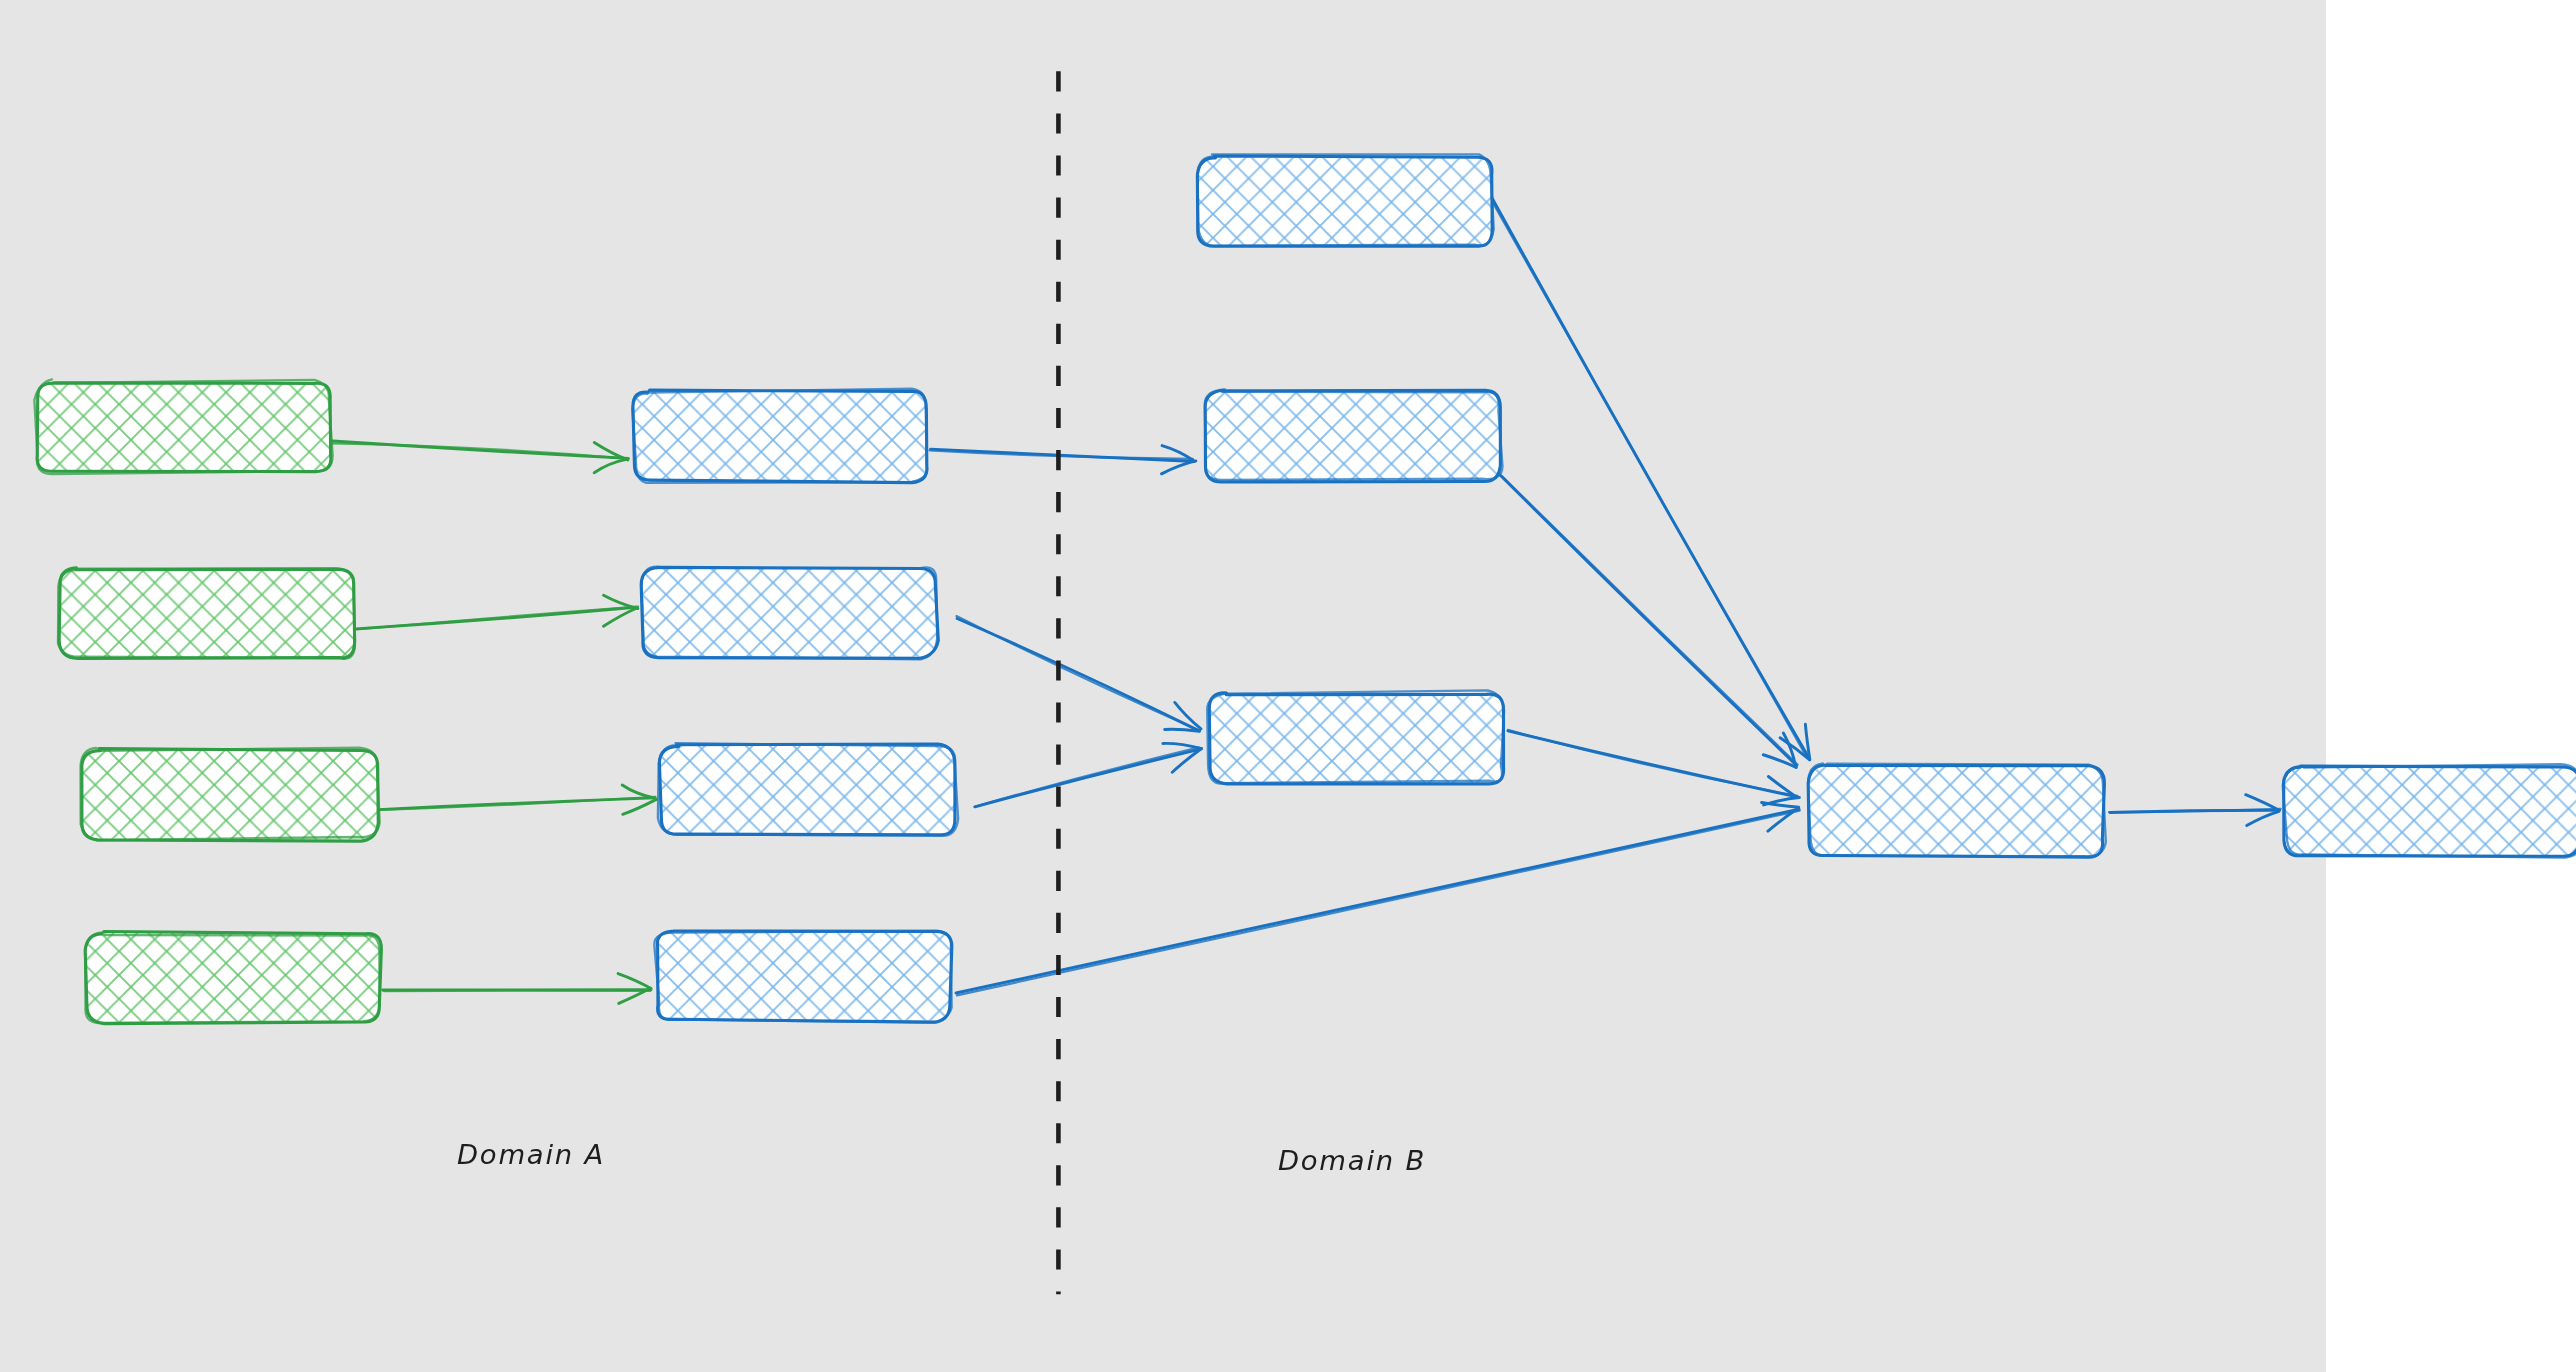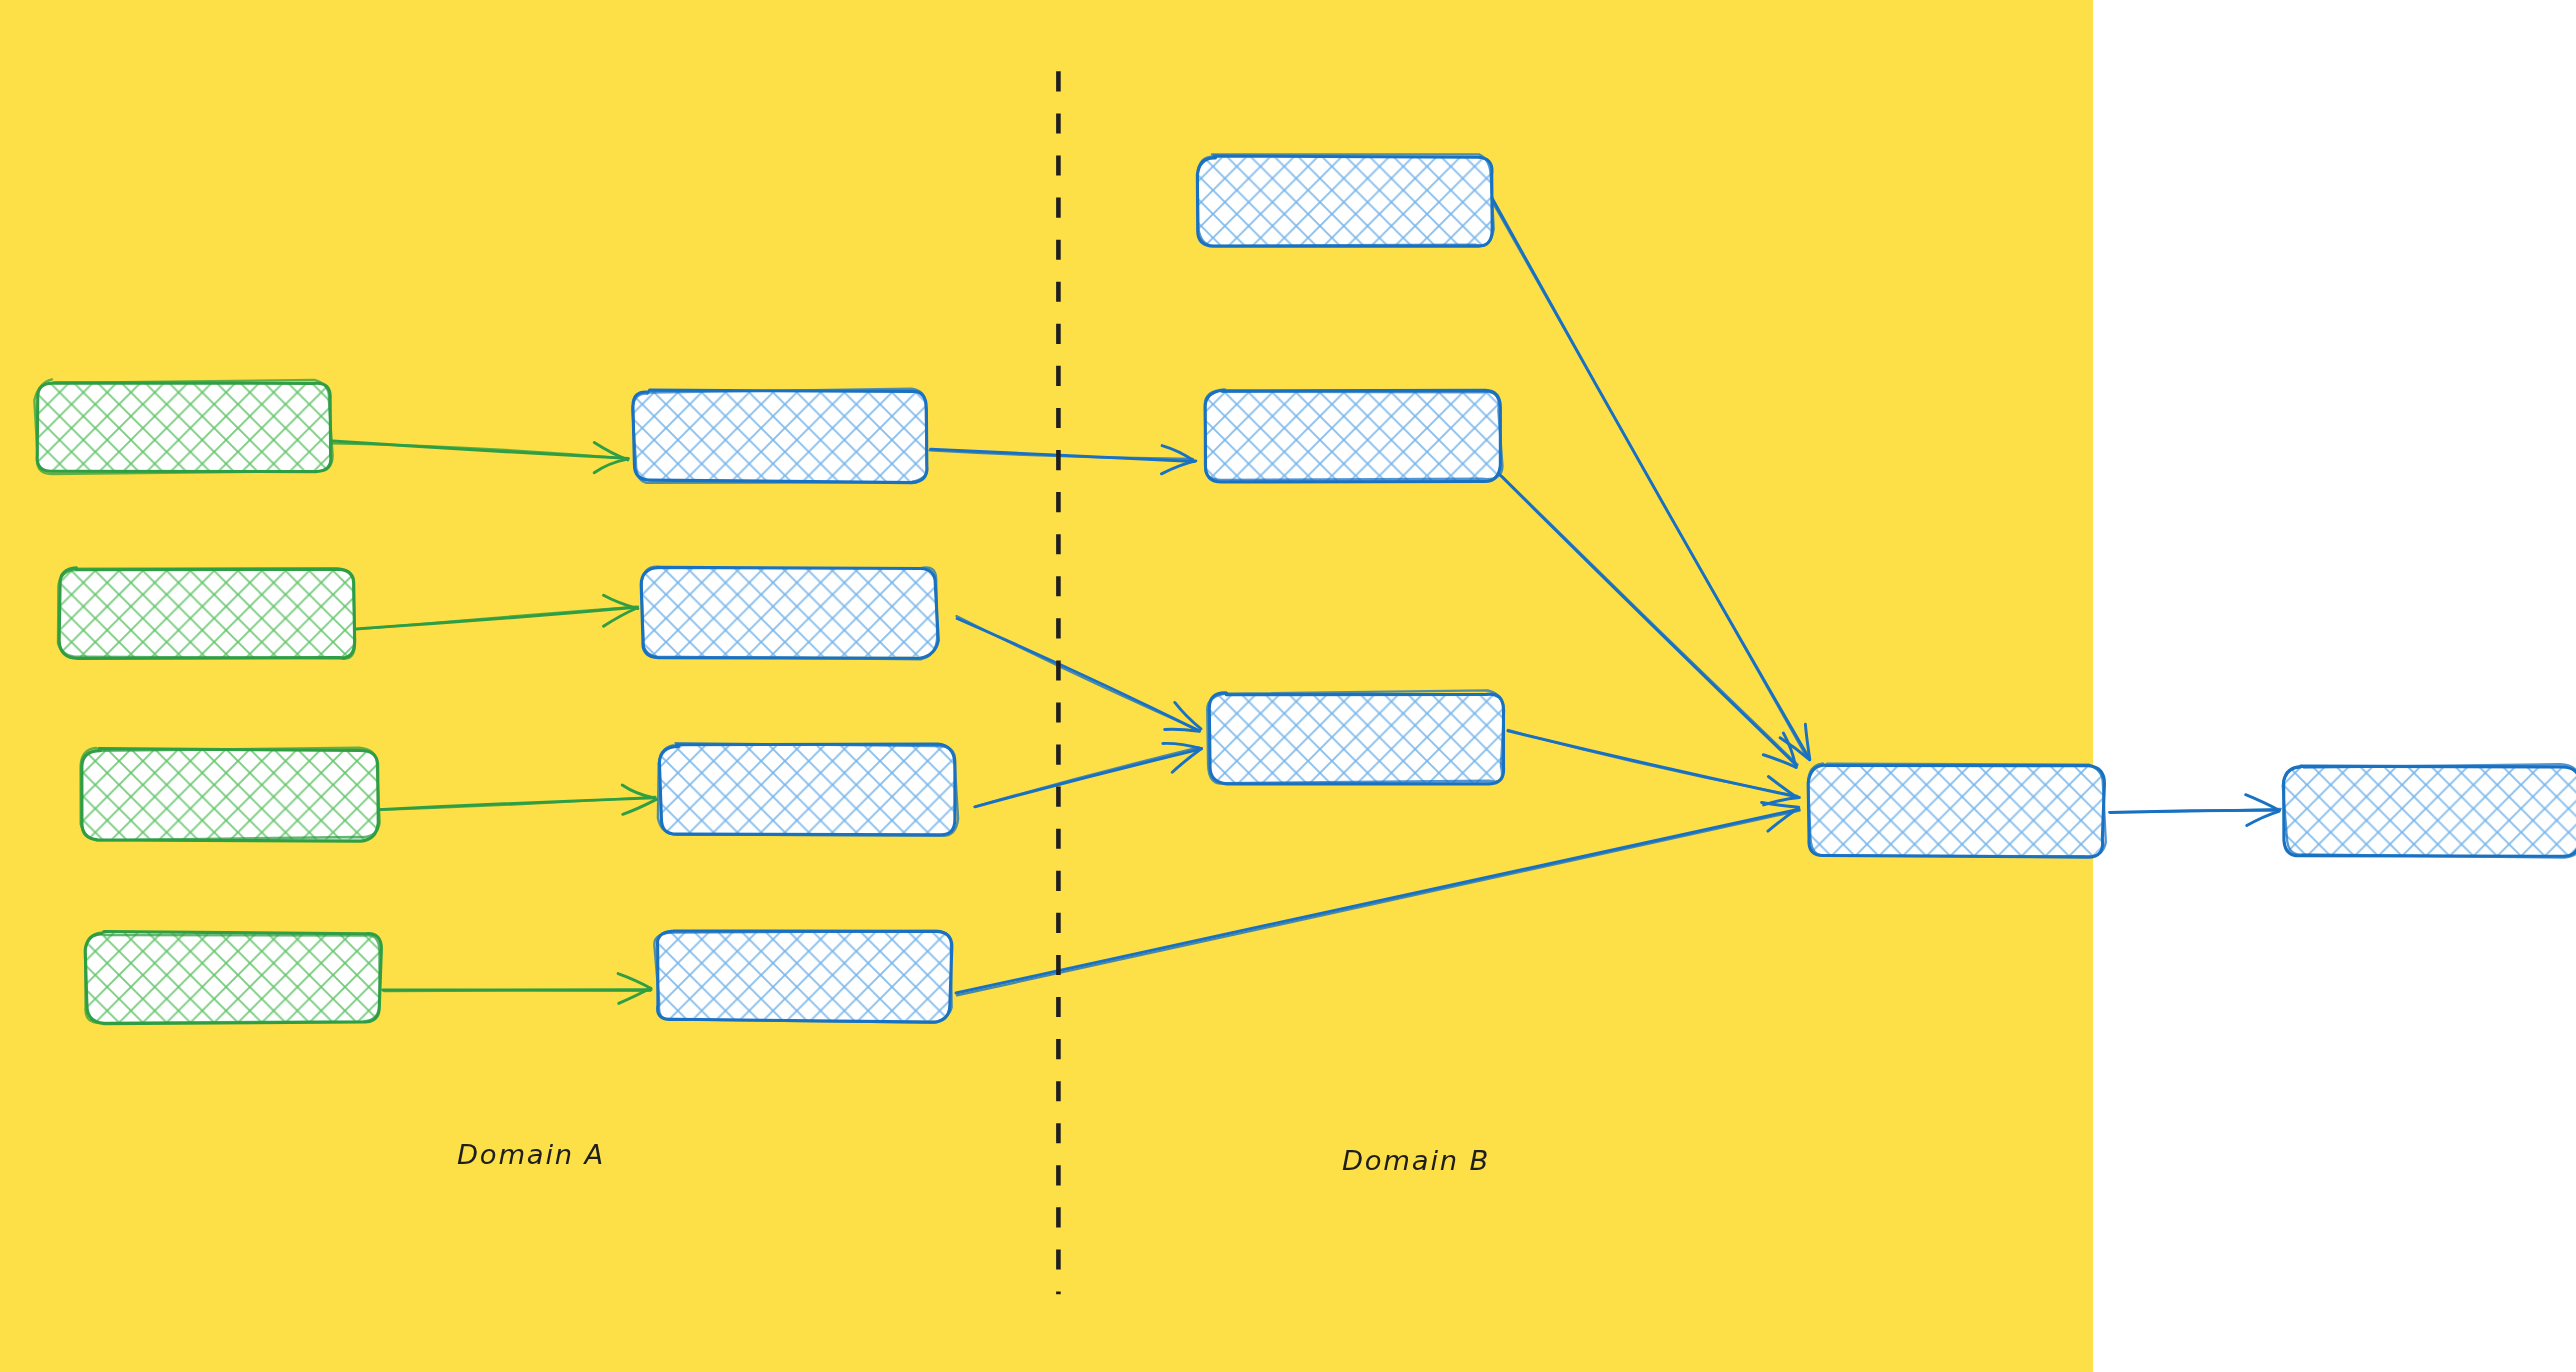--- a/index.html
+++ b/index.html
@@ -1,18 +1,18 @@
 <!DOCTYPE html>
 <html style="font-size:14.6px"><head>
 <meta charset="utf-8">
 <style>
   html,body{margin:0;padding:0;background:#ffffff;}
   body{width:2576px;height:1372px;overflow:hidden;
        font-family:"DejaVu Sans",sans-serif;}
-  #canvas-root{position:relative;width:2093px;height:1372px;background:#fde047;}
+  #canvas-root{position:relative;width:2326px;height:1372px;background:#e5e5e5;}
   svg#diagram{position:absolute;inset:0;width:2576px;height:1372px;display:block;}
   .lane-label{
     position:absolute;
     font-family:"DejaVu Sans",sans-serif;
     font-size:27.4px;
     font-style:italic;
     font-weight:500;
     letter-spacing:1.8px;
     color:#1e1e1e;
     white-space:nowrap;
@@ -228,16 +228,16 @@
           <path d="M 2518.6143551865594 839.1721697674133 L 2799.0873658191413 835.5953683356754 Q 2820.484202390723 836.5896803011186 2818.80848172307 854.0453555478714 L 2822.2485829250886 920.098645489756 Q 2821.0890983510762 936.6380874025635 2803.6390142953023 937.4751503285952 L 2516.605967126042 934.2357366940938 Q 2500.8259986871853 935.470049405191 2499.9914379205557 915.0099748129957 L 2495.5308637870476 859.0503975634463 Q 2497.8095576897263 839.2187539725564 2513.2614317269995 838.2506461926736" fill="none" stroke="#1971c2" stroke-width="2.6" stroke-linecap="round" stroke-linejoin="round" stroke-opacity="0.75"></path>
         </g>
       </g>
     <g id="layer-divider">
         <line x1="1157" y1="78" x2="1157" y2="1415" stroke="#1e1e1e" stroke-width="5" stroke-dasharray="22 24" stroke-linecap="butt"></line>
       </g>
   </svg>
 
   <div id="lane-labels">
       <div class="lane-label" style="left: 531px; top: 1139px;">Domain A</div>
-      <div class="lane-label" style="left: 1416px; top: 1145px;">Domain B</div>
+      <div class="lane-label" style="left: 1352px; top: 1145px;">Domain B</div>
     </div>
 </div>
 
 
 </body></html>

